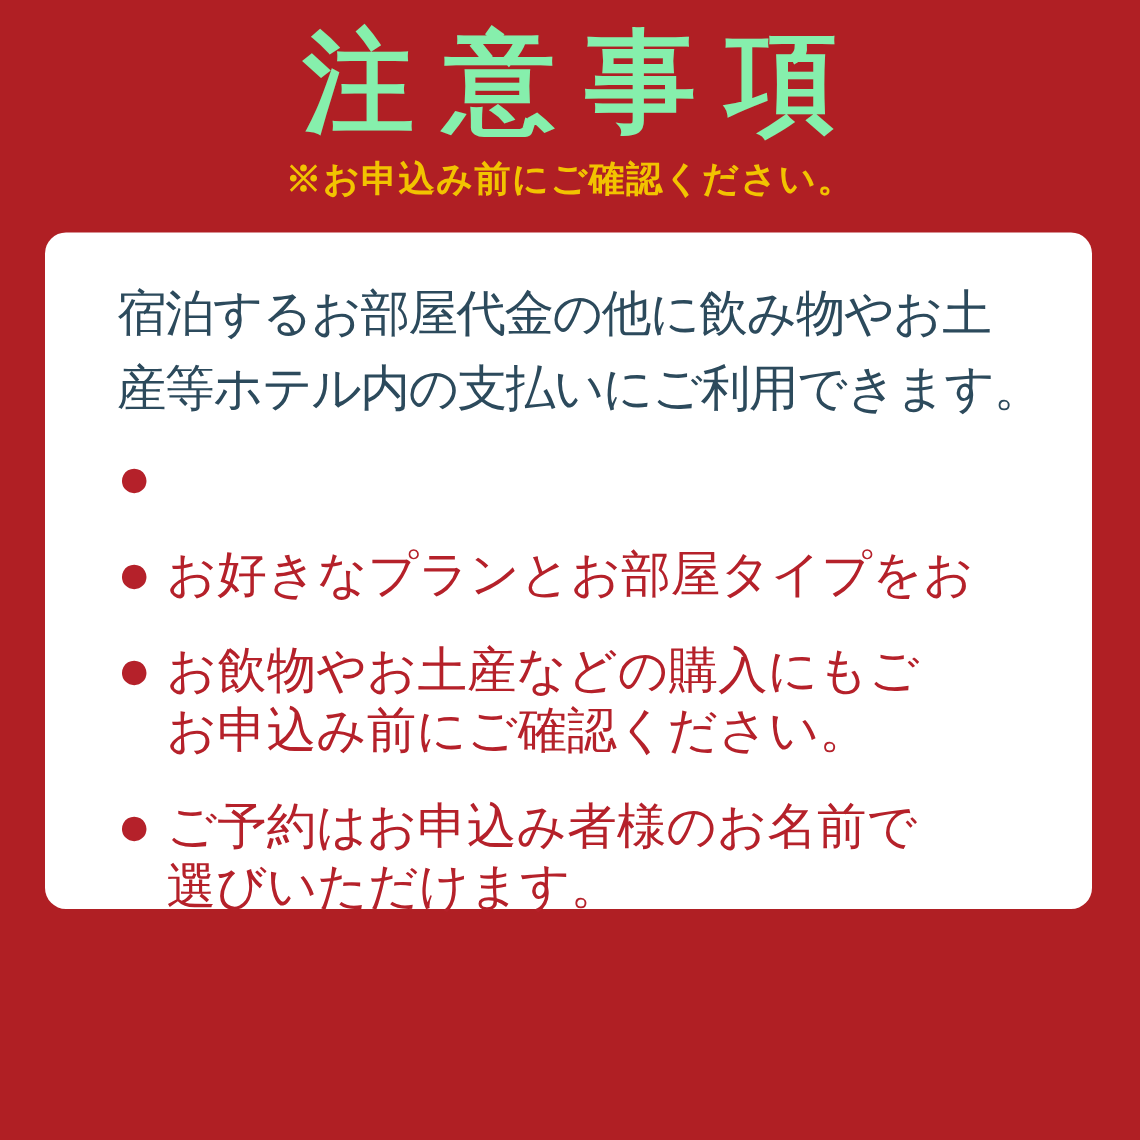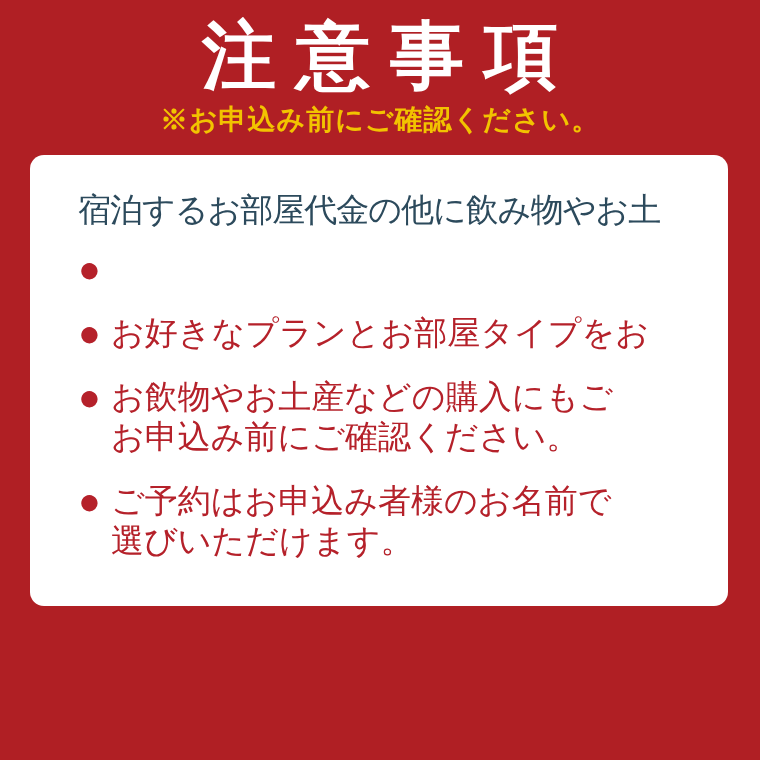--- a/index.html
+++ b/index.html
@@ -4,31 +4,31 @@
 <style>
   * { margin:0; padding:0; box-sizing:border-box; }
   html,body { width:760px; height:760px; }
   body {
     background:#B01F24;
     font-family:"Liberation Serif","DejaVu Serif",serif;
     overflow:hidden;
   }
   .header { text-align:center; padding-top:19px; }
   .title {
-    color:#ffffff;
+    color:#86efac;
     font-size:74px;
     line-height:74px;
     font-weight:bold;
     letter-spacing:20px;
     text-indent:20px;
     font-family:"Liberation Serif","DejaVu Serif",serif;
   }
   .subtitle {
     color:#F2C300;
-    font-size:28px;
+    font-size:24px;
     line-height:30px;
     font-weight:bold;
     letter-spacing:1px;
     margin-top:12px;
     font-family:"Liberation Serif","DejaVu Serif",serif;
   }
   .card {
     margin:20px 30px 0 30px;
     width:698px;
     height:451px;
@@ -68,20 +68,21 @@
 <body>
 
 <div class="header">
   <div class="title">注意事項</div>
   <div class="subtitle">※お申込み前にご確認ください。</div>
 </div>
 
 <div class="card">
   <div class="intro">
     <div class="intro-line">宿泊するお部屋代金の他に飲み物やお土</div>
+    <div class="intro-line">産等ホテル内の支払いにご利用できます。</div>
   </div>
 
   <div class="list">
 
     <div class="item">
       <span class="bullet">●</span>
     </div>
 
     <div class="item">
       <span class="bullet">●</span>

